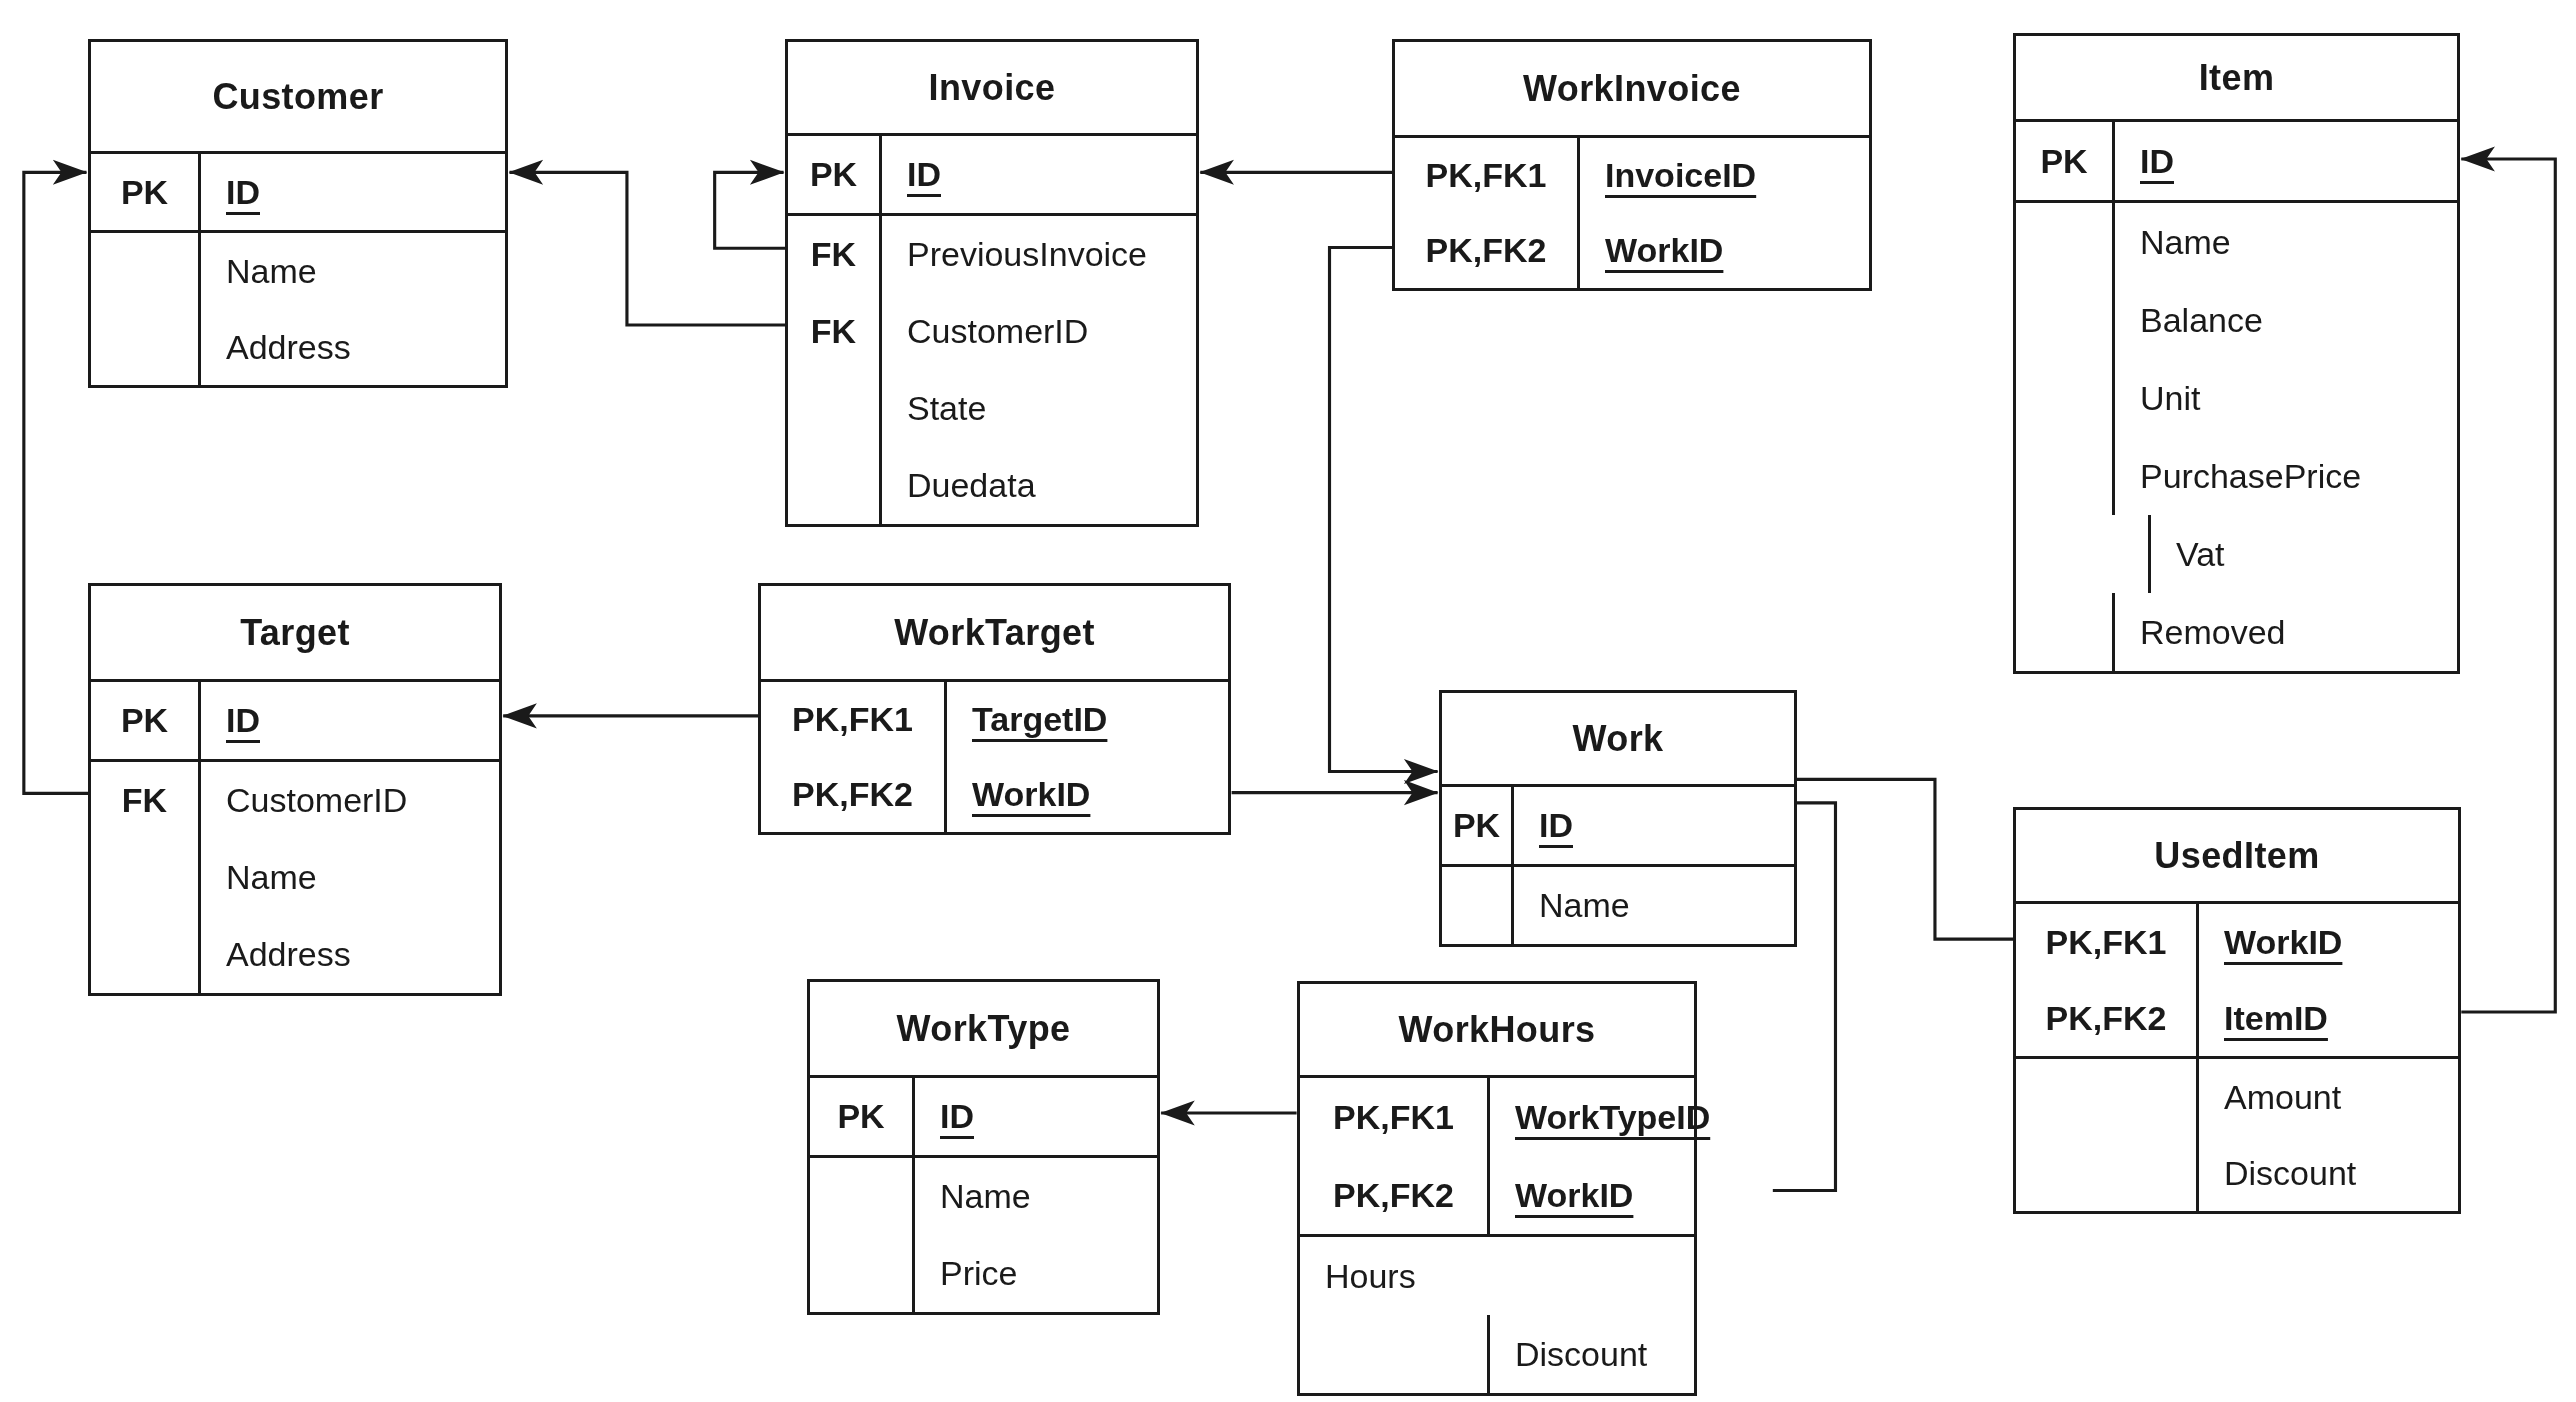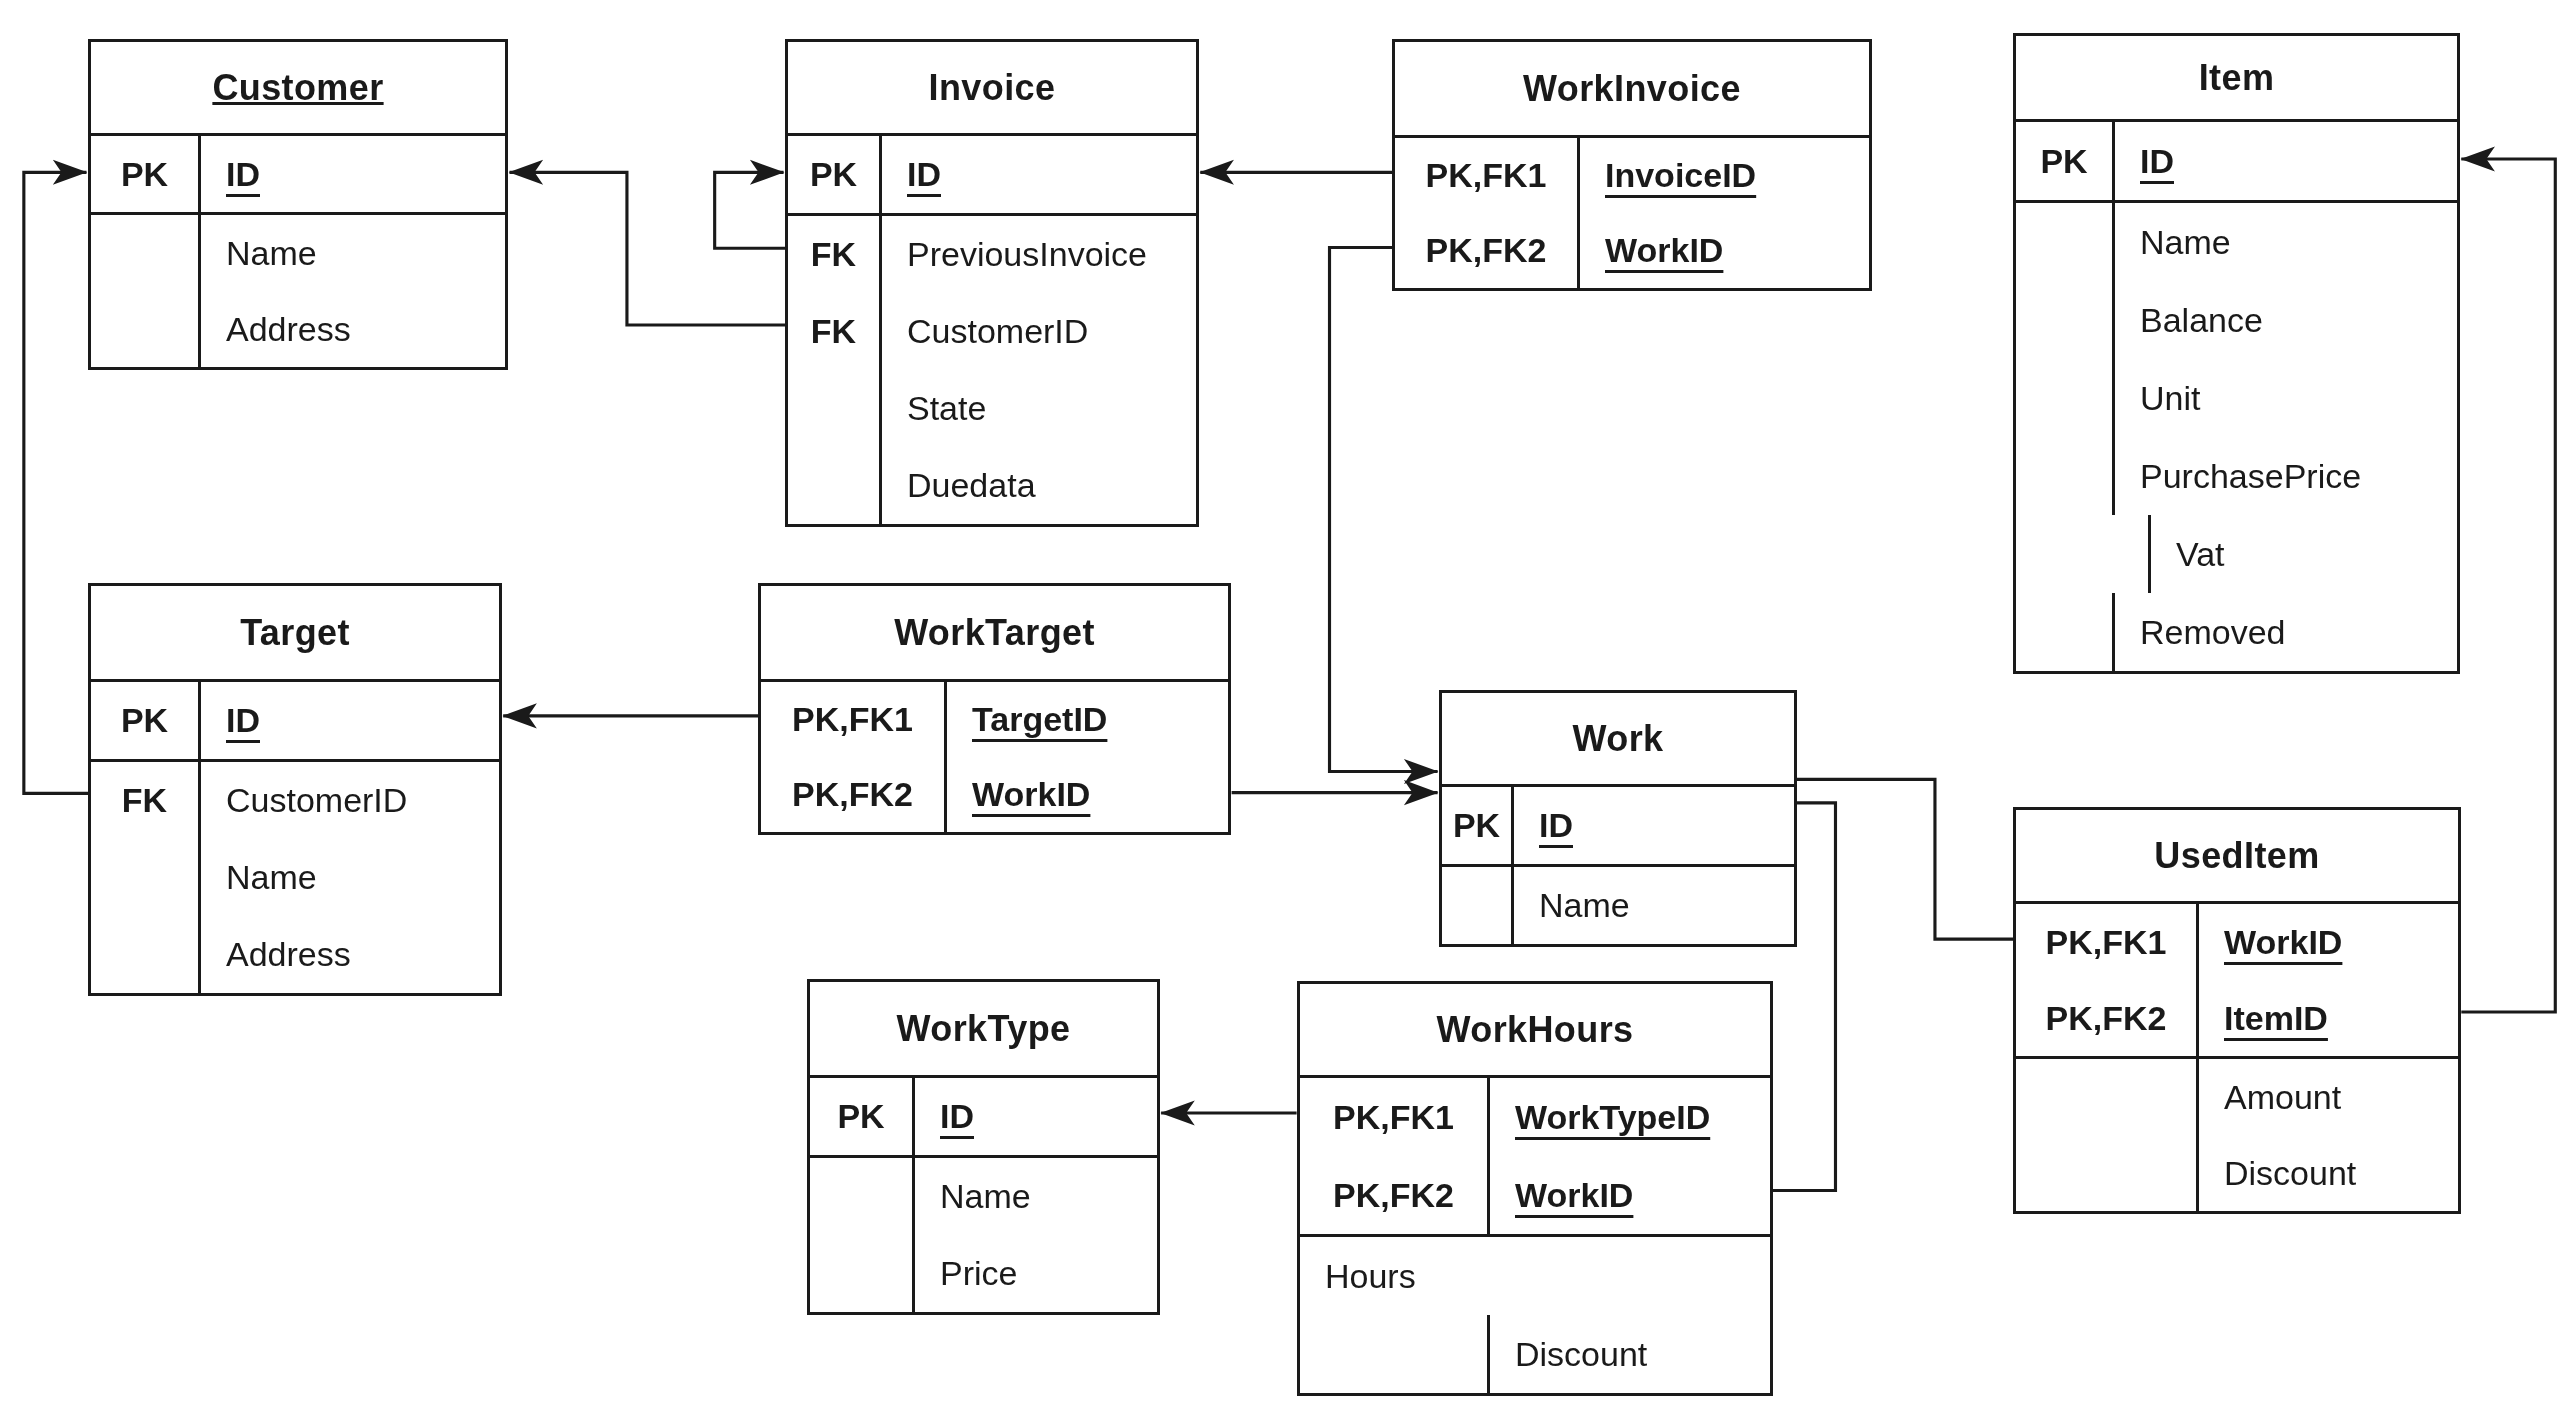--- a/index.html
+++ b/index.html
@@ -53,21 +53,21 @@
       <polyline class="fk-line" points="1777,220 1532,220" marker-end="url(#arrowhead)" stroke="#1a1a1a"></polyline>
       <polyline class="fk-line" points="1777,316 1697,316 1697,985 1835,985" marker-end="url(#arrowhead)" stroke="#1a1a1a"></polyline>
       <polyline class="fk-line" points="968,914 642,914" marker-end="url(#arrowhead)" stroke="#1a1a1a"></polyline>
       <polyline class="fk-line" points="1572,1012 1835,1012" marker-end="url(#arrowhead)" stroke="#1a1a1a"></polyline>
       <polyline class="fk-line" points="2570,1199 2470,1199 2470,995 2248,995" marker-end="url(#arrowhead)" stroke="#1a1a1a"></polyline>
       <polyline class="fk-line" points="2263,1520 2343,1520 2343,1025 2248,1025" marker-end="url(#arrowhead)" stroke="#1a1a1a"></polyline>
       <polyline class="fk-line" points="1655,1421 1482,1421" marker-end="url(#arrowhead)" stroke="#1a1a1a"></polyline>
       <polyline class="fk-line" points="3142,1292 3262,1292 3262,203 3142,203" marker-end="url(#arrowhead)" stroke="#1a1a1a"></polyline>
     </svg>
 <div class="entity" style="left: 88px; top: 39px; width: 420px;">
-      <div class="entity-title" style="height: 94px; text-decoration: underline;">Customer</div>
+      <div class="entity-title" style="height: 112px;">Customer</div>
       <div class="entity-section">
         <div class="entity-row" style="height: 76px;">
           <div class="key-cell" style="width: 110px;">PK</div>
           <div class="attr-cell key-attr">ID</div>
         </div>
       </div>
       <div class="entity-section">
         <div class="entity-row" style="height: 76px;">
           <div class="key-cell" style="width: 110px;"></div>
           <div class="attr-cell">Name</div>
@@ -239,21 +239,21 @@
         <div class="entity-row" style="height: 77px;">
           <div class="key-cell" style="width: 105px;"></div>
           <div class="attr-cell">Name</div>
         </div>
         <div class="entity-row" style="height: 77px;">
           <div class="key-cell" style="width: 105px;"></div>
           <div class="attr-cell">Price</div>
         </div>
       </div>
     </div>
-    <div class="entity" style="left: 1297px; top: 981px; width: 476px;">
+    <div class="entity" style="left: 1297px; top: 981px; width: 400px;">
       <div class="entity-title" style="height: 94px;">WorkHours</div>
       <div class="entity-section">
         <div class="entity-row" style="height: 78px;">
           <div class="key-cell" style="width: 190px;">PK,FK1</div>
           <div class="attr-cell key-attr">WorkTypeID</div>
         </div>
         <div class="entity-row" style="height: 78px;">
           <div class="key-cell" style="width: 190px;">PK,FK2</div>
           <div class="attr-cell key-attr">WorkID</div>
         </div>

